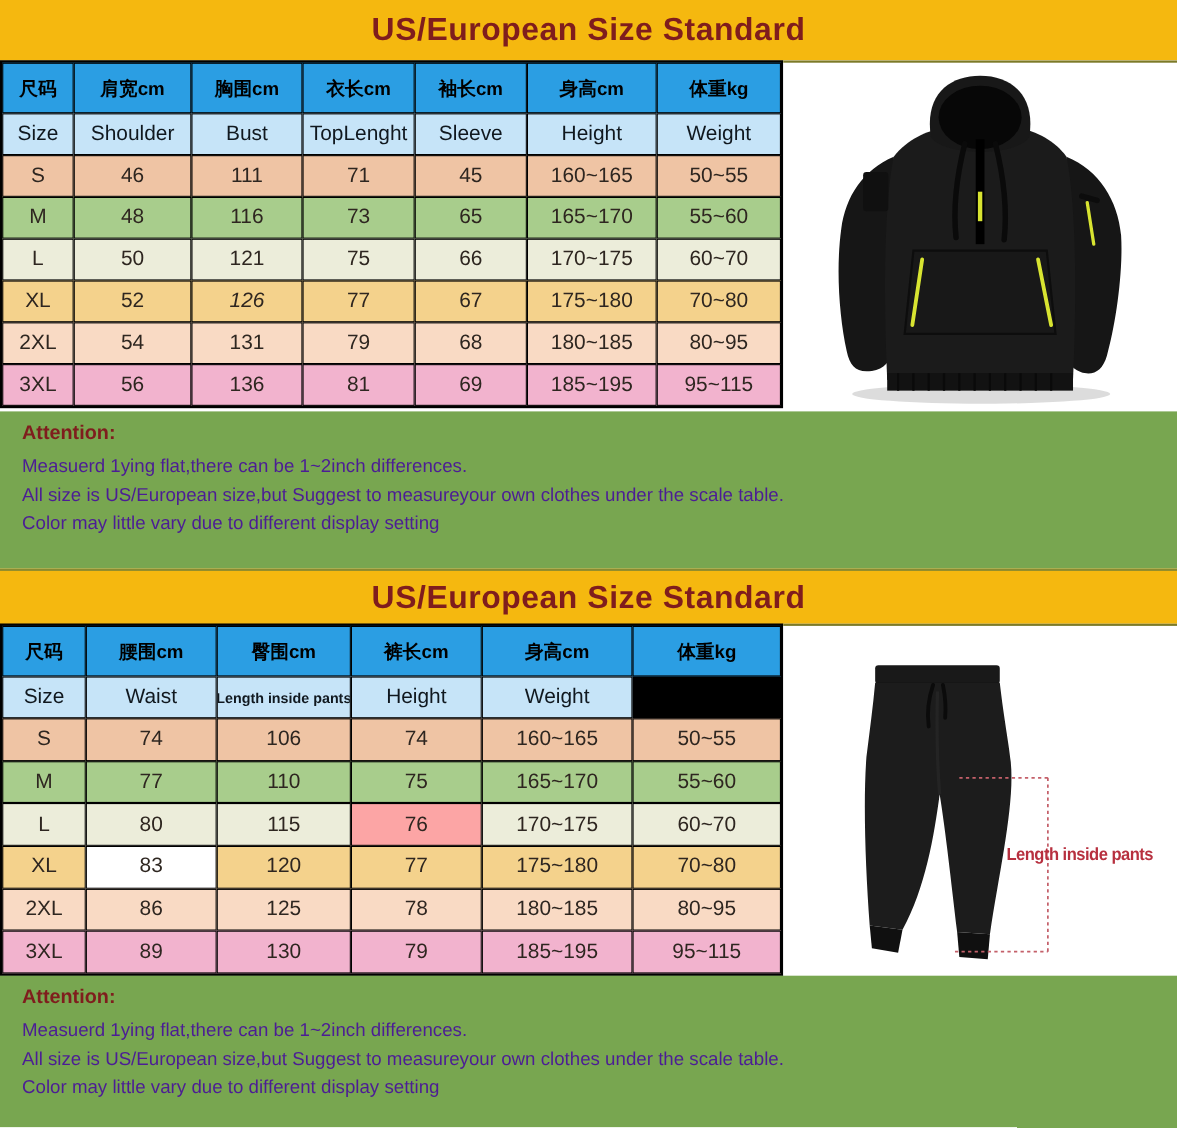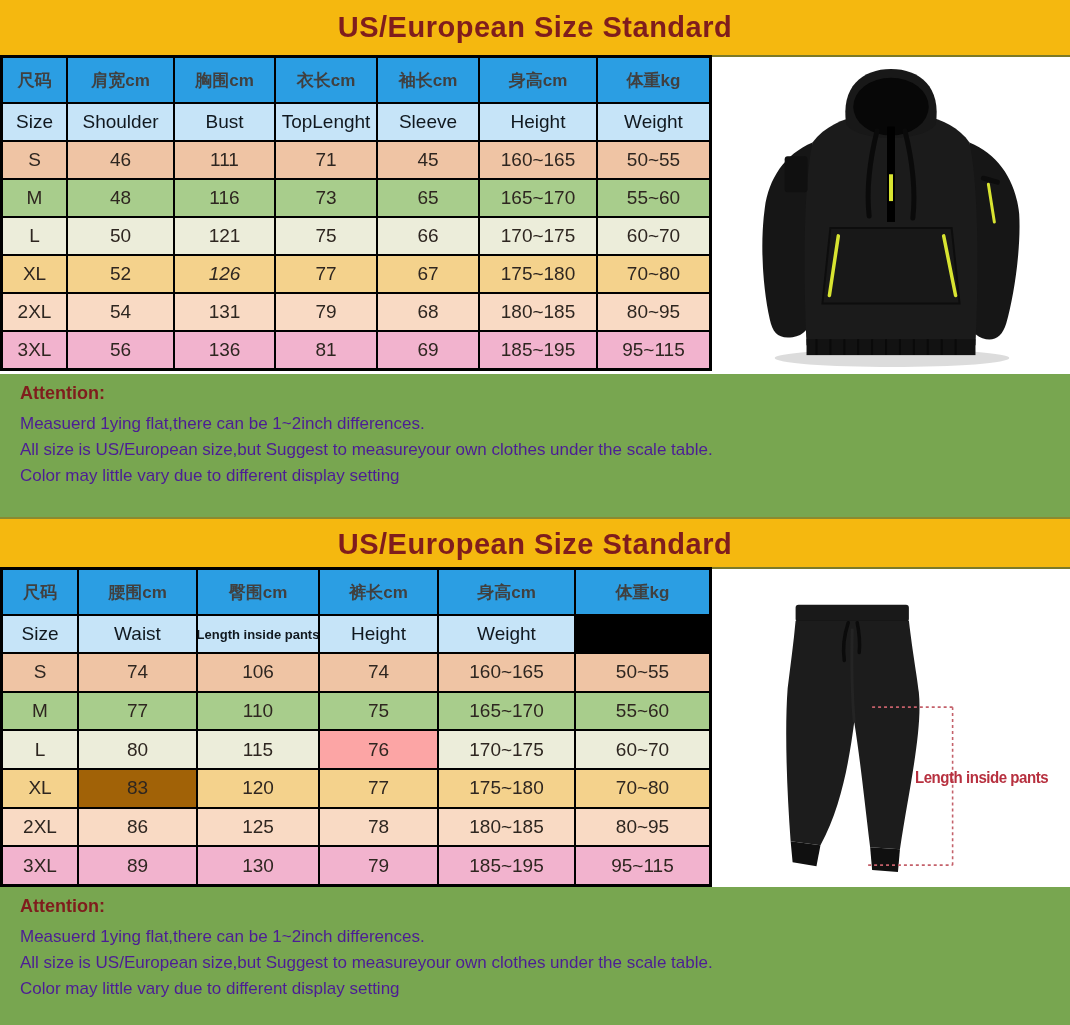--- a/index.html
+++ b/index.html
@@ -27,21 +27,21 @@
   .t-row{display:grid;}
   #table1 .t-row{grid-template-columns:65px 107px 101px 102px 102px 118px 1fr;}
   #table2 .t-row{grid-template-columns:76px 119px 122px 119px 137px 1fr;}
   .t-row.h-cn{height:46px;}
   .t-row.h-en{height:38px;}
   .t-row.d-row{flex:1;}
   .t-cell{
     border:1px solid #000;display:flex;align-items:center;justify-content:center;
     overflow:hidden;white-space:nowrap;
   }
-  .h-cn .t-cell{background:#2B9EE3;color:#404040;font-weight:bold;font-size:17px;}
+  .h-cn .t-cell{background:#2B9EE3;color:#000000;font-weight:bold;font-size:17px;}
   .h-en .t-cell{background:#C6E4F8;color:#10181f;font-size:19px;}
   .h-en .t-cell.small{font-size:13px;font-weight:bold;}
   .d-row .t-cell{color:#2E2620;font-size:19px;}
   
   .panel{
     position:absolute;left:712px;width:358px;background:#fff;
     border-top:2px solid #7c7a28;box-sizing:border-box;
   }
   #hoodie-panel{top:55px;height:319px;}
   #pants-panel{top:567px;height:320px;}
@@ -225,21 +225,21 @@
       <div class="t-row d-row">
         <div class="t-cell" style="background: rgb(236, 237, 218);">L</div>
         <div class="t-cell" style="background: rgb(236, 237, 218);">80</div>
         <div class="t-cell" style="background: rgb(236, 237, 218);">115</div>
         <div class="t-cell" style="background: #fca5a5;">76</div>
         <div class="t-cell" style="background: rgb(236, 237, 218);">170~175</div>
         <div class="t-cell" style="background: rgb(236, 237, 218);">60~70</div>
       </div>
       <div class="t-row d-row">
         <div class="t-cell" style="background: rgb(244, 210, 140);">XL</div>
-        <div class="t-cell" style="background: #a16207;">83</div>
+        <div class="t-cell" style="background: #ffffff;">83</div>
         <div class="t-cell" style="background: rgb(244, 210, 140);">120</div>
         <div class="t-cell" style="background: rgb(244, 210, 140);">77</div>
         <div class="t-cell" style="background: rgb(244, 210, 140);">175~180</div>
         <div class="t-cell" style="background: rgb(244, 210, 140);">70~80</div>
       </div>
       <div class="t-row d-row">
         <div class="t-cell" style="background: rgb(249, 218, 196);">2XL</div>
         <div class="t-cell" style="background: rgb(249, 218, 196);">86</div>
         <div class="t-cell" style="background: rgb(249, 218, 196);">125</div>
         <div class="t-cell" style="background: rgb(249, 218, 196);">78</div>

